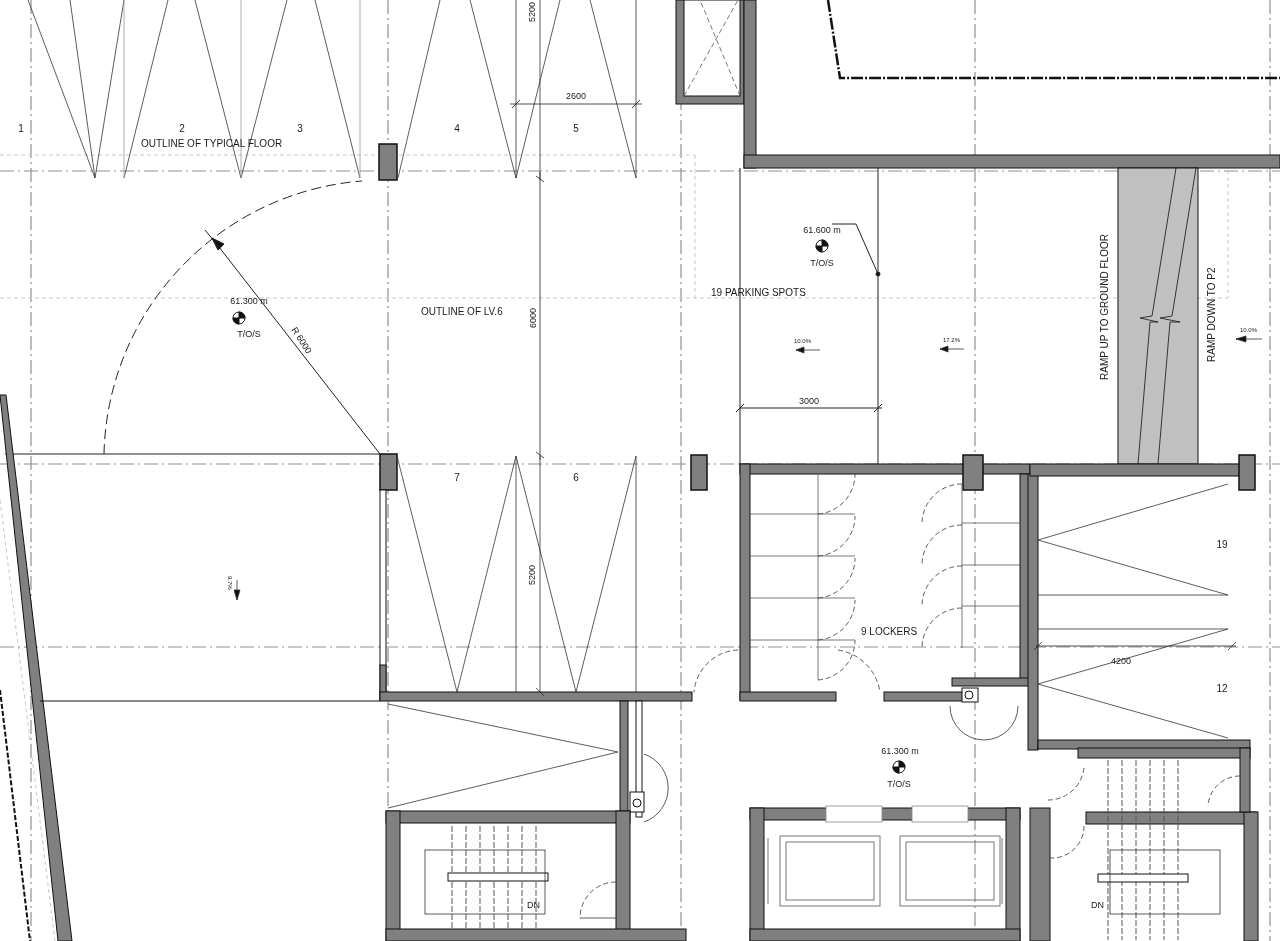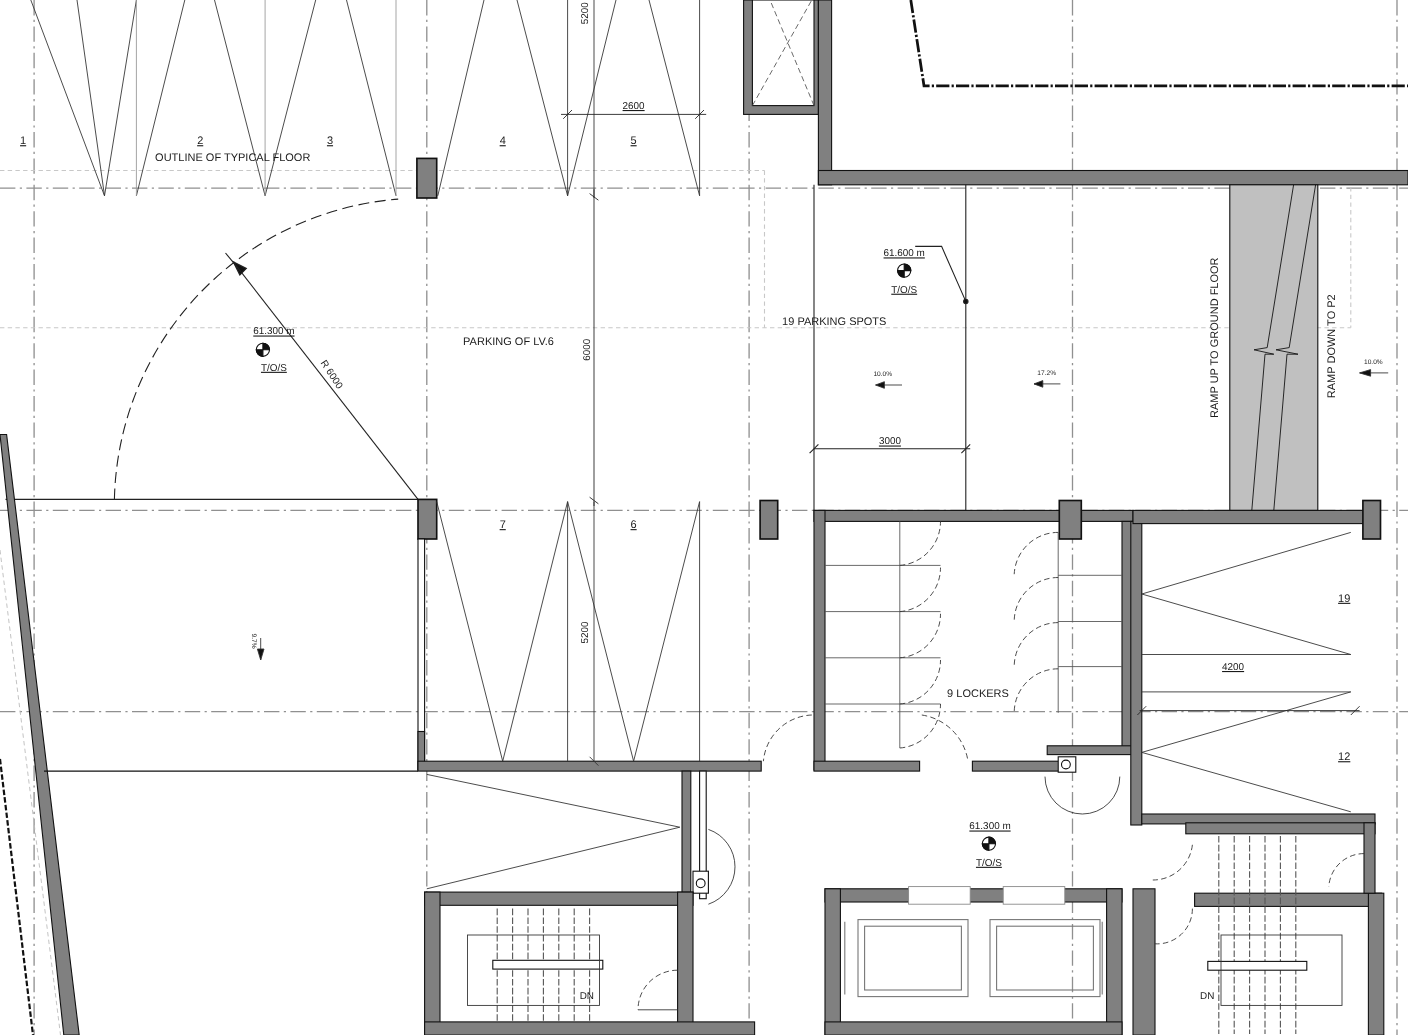--- a/index.html
+++ b/index.html
@@ -5,21 +5,21 @@
     html, body { margin: 0; padding: 0; background: #ffffff; }
     body { width: 1280px; height: 941px; overflow: hidden; position: relative; font-family: "Liberation Sans", sans-serif; }
     #plan { position: absolute; left: 0; top: 0; width: 1280px; height: 941px; }
     .lbl { position: absolute; color: #1a1a1a; font-family: "Liberation Sans", sans-serif; white-space: nowrap; line-height: 1; }
     .lbl.s10 { font-size: 10px; }
     .lbl.s9 { font-size: 9px; }
     .lbl.s6 { font-size: 6px; }
     .rot-90 { transform-origin: 0 0; transform: rotate(-90deg); }
     .rot-d { transform-origin: 0 0; transform: rotate(57deg); }
     .rot90 { transform-origin: 0 0; transform: rotate(90deg); }
-    .center { transform: translateX(-50%); text-decoration: underline; }
+    .center { transform: translateX(-50%); }
   </style>
 </head>
 <body>
 
 <svg id="plan" viewBox="0 0 1280 941" xmlns="http://www.w3.org/2000/svg">
 
   <g stroke="#909090" stroke-width="1.2" fill="none" stroke-dasharray="14 4 2 4">
     <line x1="0" y1="171" x2="1280" y2="171"></line>
     <line x1="0" y1="464" x2="1280" y2="464"></line>
     <line x1="0" y1="647" x2="1280" y2="647"></line>
@@ -279,34 +279,34 @@
 <div class="lbl s10 center" style="left:182px;top:124px">2</div>
 <div class="lbl s10 center" style="left:300px;top:124px">3</div>
 <div class="lbl s10 center" style="left:457px;top:124px">4</div>
 <div class="lbl s10 center" style="left:576px;top:124px">5</div>
 <div class="lbl s10 center" style="left:457px;top:473px">7</div>
 <div class="lbl s10 center" style="left:576px;top:473px">6</div>
 <div class="lbl s10 center" style="left:1222px;top:540px">19</div>
 <div class="lbl s10 center" style="left:1222px;top:684px">12</div>
 
 <div class="lbl s10" style="left:141px;top:139px">OUTLINE OF TYPICAL FLOOR</div>
-<div class="lbl s10" style="left:421px;top:307px">PARKING OF LV.6</div>
+<div class="lbl s10" style="left:421px;top:307px">OUTLINE OF LV.6</div>
 <div class="lbl s10" style="left:711px;top:288px">19 PARKING SPOTS</div>
 <div class="lbl s10" style="left:861px;top:627px">9 LOCKERS</div>
 <div class="lbl s10 rot-90" style="left:1100px;top:380px">RAMP UP TO GROUND FLOOR</div>
 <div class="lbl s10 rot-90" style="left:1207px;top:362px">RAMP DOWN TO P2</div>
 <div class="lbl s9" style="left:527px;top:901px">DN</div>
 <div class="lbl s9" style="left:1091px;top:901px">DN</div>
 
 <div class="lbl s9 rot-90" style="left:528px;top:22px">5200</div>
 <div class="lbl s9 center" style="left:576px;top:92px">2600</div>
 <div class="lbl s9 rot-90" style="left:529px;top:328px">6000</div>
 <div class="lbl s9 rot-90" style="left:528px;top:585px">5200</div>
 <div class="lbl s9 center" style="left:809px;top:397px">3000</div>
-<div class="lbl s9 center" style="left:1121px;top:602px">4200</div>
+<div class="lbl s9 center" style="left:1121px;top:657px">4200</div>
 <div class="lbl s9 rot-d" style="left:297px;top:326px">R 6000</div>
 
 <div class="lbl s9 center" style="left:249px;top:297px">61.300 m</div>
 <div class="lbl s9 center" style="left:249px;top:330px">T/O/S</div>
 <div class="lbl s9 center" style="left:822px;top:226px">61.600 m</div>
 <div class="lbl s9 center" style="left:822px;top:259px">T/O/S</div>
 <div class="lbl s9 center" style="left:900px;top:747px">61.300 m</div>
 <div class="lbl s9 center" style="left:899px;top:780px">T/O/S</div>
 
 <div class="lbl s6" style="left:794px;top:338px">10.0%</div>

